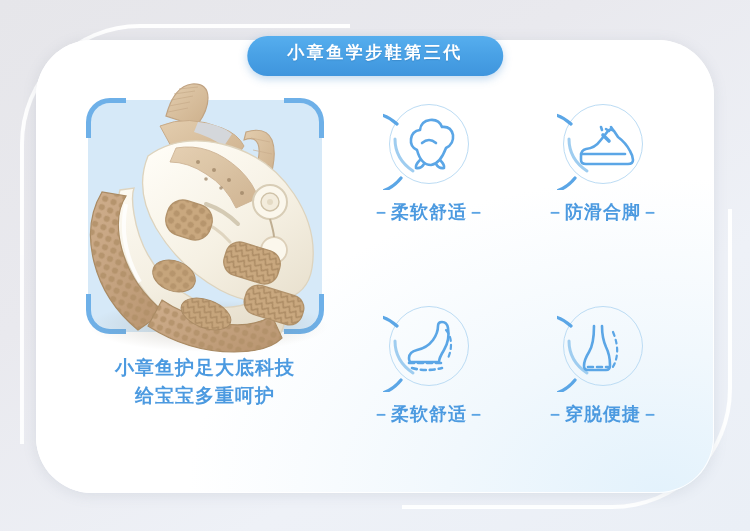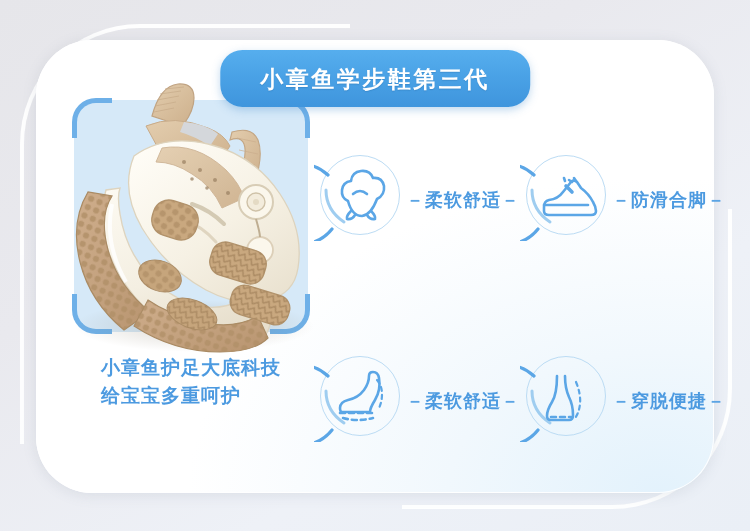--- a/index.html
+++ b/index.html
@@ -34,27 +34,27 @@
     position:absolute; left:36px; top:40px; right:36px; bottom:38px;
     border-radius:56px;
     background:
       radial-gradient(120% 120% at 92% 100%, #e3f2fc 0%, #f1f8fd 26%, #ffffff 58%, #ffffff 100%);
     box-shadow:0 2px 14px rgba(120,130,150,.16), 0 0 0 1px rgba(255,255,255,.9) inset;
   }
 
   
   .banner{
     position:absolute; left:50%; transform:translateX(-50%);
-    top:50px; z-index:6;
-    padding:14px 40px 12px;
+    top:36px; z-index:6;
+    padding:5px 40px 12px;
     border-radius:22px;
     background:linear-gradient(180deg,#56aeee 0%,#4aa2e6 45%,#3f95dd 100%);
     box-shadow:0 3px 9px rgba(70,140,205,.34);
     color:#fff;
-    font-size:23px; font-weight:bold; letter-spacing:2.5px;
+    font-size:17px; font-weight:bold; letter-spacing:2.5px;
     white-space:nowrap;
     text-shadow:0 1px 1px rgba(40,110,170,.35);
   }
 
   
   .content{
     position:absolute; left:36px; top:40px; right:36px; bottom:38px;
     display:flex; z-index:4;
   }
   .left-col{
@@ -86,28 +86,28 @@
   .corner.c-bl{ border-bottom:5px solid #6eb0e8; border-left:5px solid #6eb0e8; border-bottom-left-radius:24px; }
   .corner.c-br{ border-bottom:5px solid #6eb0e8; border-right:5px solid #6eb0e8; border-bottom-right-radius:24px; }
 
   .shoe-wrap{
     position:absolute; left:-40px; top:-36px; width:316px; height:300px;
   }
 
   
   .caption{
     margin-top:22px;
-    text-align:left;
+    text-align:center;
     color:#4c9ae0;
     font-size:19px; font-weight:bold;
     line-height:1.45; letter-spacing:1px;
   }
 
   
-  .feature{ display:flex; flex-direction:row; align-items:center; }
+  .feature{ display:flex; flex-direction:column; align-items:center; }
   .icon-ring{ position:relative; width:92px; height:92px; }
   .icon-ring .ring-thin{
     position:absolute; inset:6px;
     border-radius:50%;
     border:1.4px solid #bcdcf4;
   }
   .icon-ring .ring-arc{
     position:absolute; inset:0;
   }
   .feature-label{

